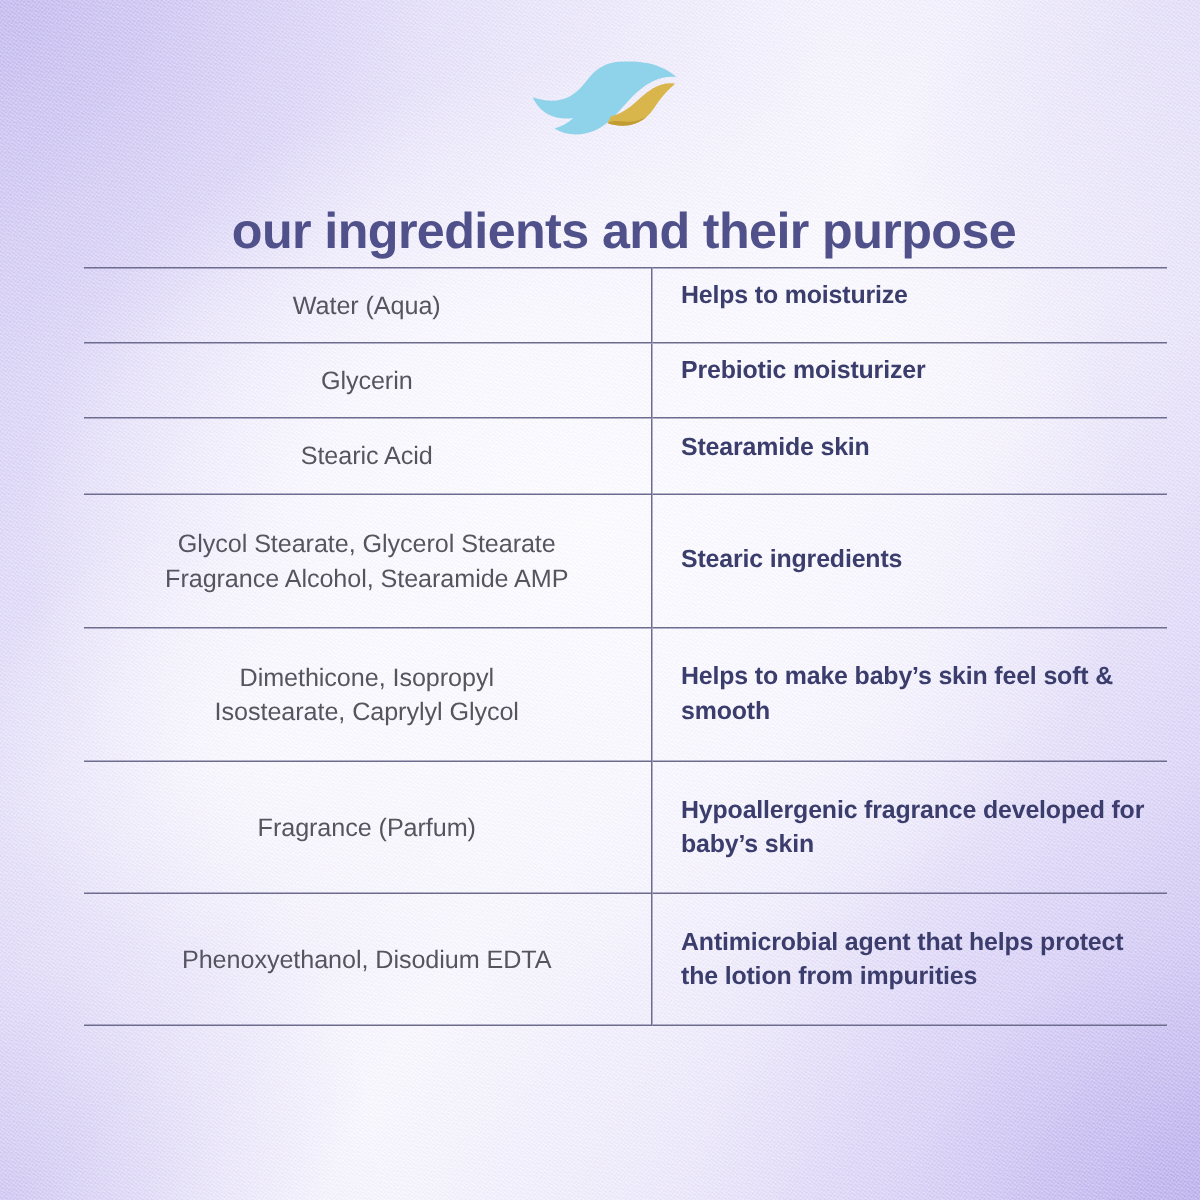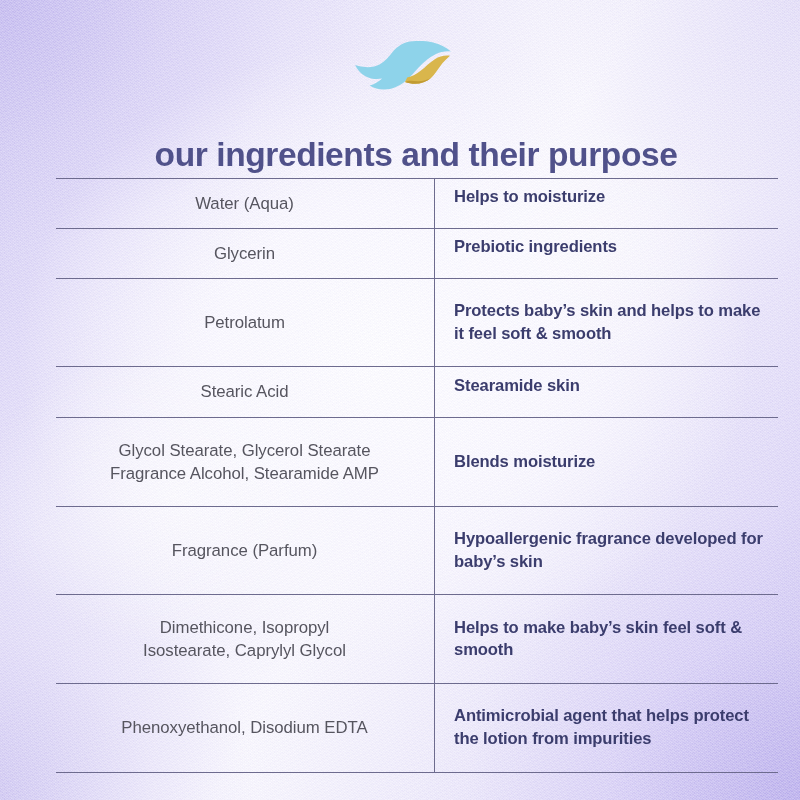--- a/index.html
+++ b/index.html
@@ -181,56 +181,50 @@
           <td class="cell-ingredient">
             <span class="ing-inner">Water (Aqua)</span>
           </td>
           <td class="cell-purpose">Helps to moisturize</td>
         </tr>
 
         <tr>
           <td class="cell-ingredient">
             <span class="ing-inner">Glycerin</span>
           </td>
-          <td class="cell-purpose">Prebiotic ingredients</td>
-        </tr>
-
-        <tr class="row-tall">
-          <td class="cell-ingredient">
-            <span class="ing-inner">Petrolatum</span>
-          </td>
-          <td class="cell-purpose">Protects baby’s skin and helps to make it feel soft &amp; smooth</td>
-        </tr>
+          <td class="cell-purpose">Prebiotic moisturizer</td>
+        </tr>
+
 
         <tr>
           <td class="cell-ingredient">
             <span class="ing-inner">Stearic Acid</span>
           </td>
           <td class="cell-purpose">Stearamide skin</td>
         </tr>
 
         <tr class="row-tall">
           <td class="cell-ingredient">
             <span class="ing-inner"><span>Glycol Stearate, Glycerol Stearate</span><br><span>Fragrance Alcohol, Stearamide AMP</span></span>
           </td>
-          <td class="cell-purpose">Blends moisturize</td>
+          <td class="cell-purpose">Stearic ingredients</td>
+        </tr>
+
+        <tr class="row-tall">
+          <td class="cell-ingredient">
+            <span class="ing-inner"><span>Dimethicone, Isopropyl</span><br><span>Isostearate, Caprylyl Glycol</span></span>
+          </td>
+          <td class="cell-purpose">Helps to make baby’s skin feel soft &amp; smooth</td>
         </tr>
 
         <tr class="row-tall">
           <td class="cell-ingredient">
             <span class="ing-inner">Fragrance (Parfum)</span>
           </td>
           <td class="cell-purpose">Hypoallergenic fragrance developed for baby’s skin</td>
-        </tr>
-
-        <tr class="row-tall">
-          <td class="cell-ingredient">
-            <span class="ing-inner"><span>Dimethicone, Isopropyl</span><br><span>Isostearate, Caprylyl Glycol</span></span>
-          </td>
-          <td class="cell-purpose">Helps to make baby’s skin feel soft &amp; smooth</td>
         </tr>
 
 
         <tr class="row-tall">
           <td class="cell-ingredient">
             <span class="ing-inner">Phenoxyethanol, Disodium EDTA</span>
           </td>
           <td class="cell-purpose">Antimicrobial agent that helps protect the lotion from impurities</td>
         </tr>
 

